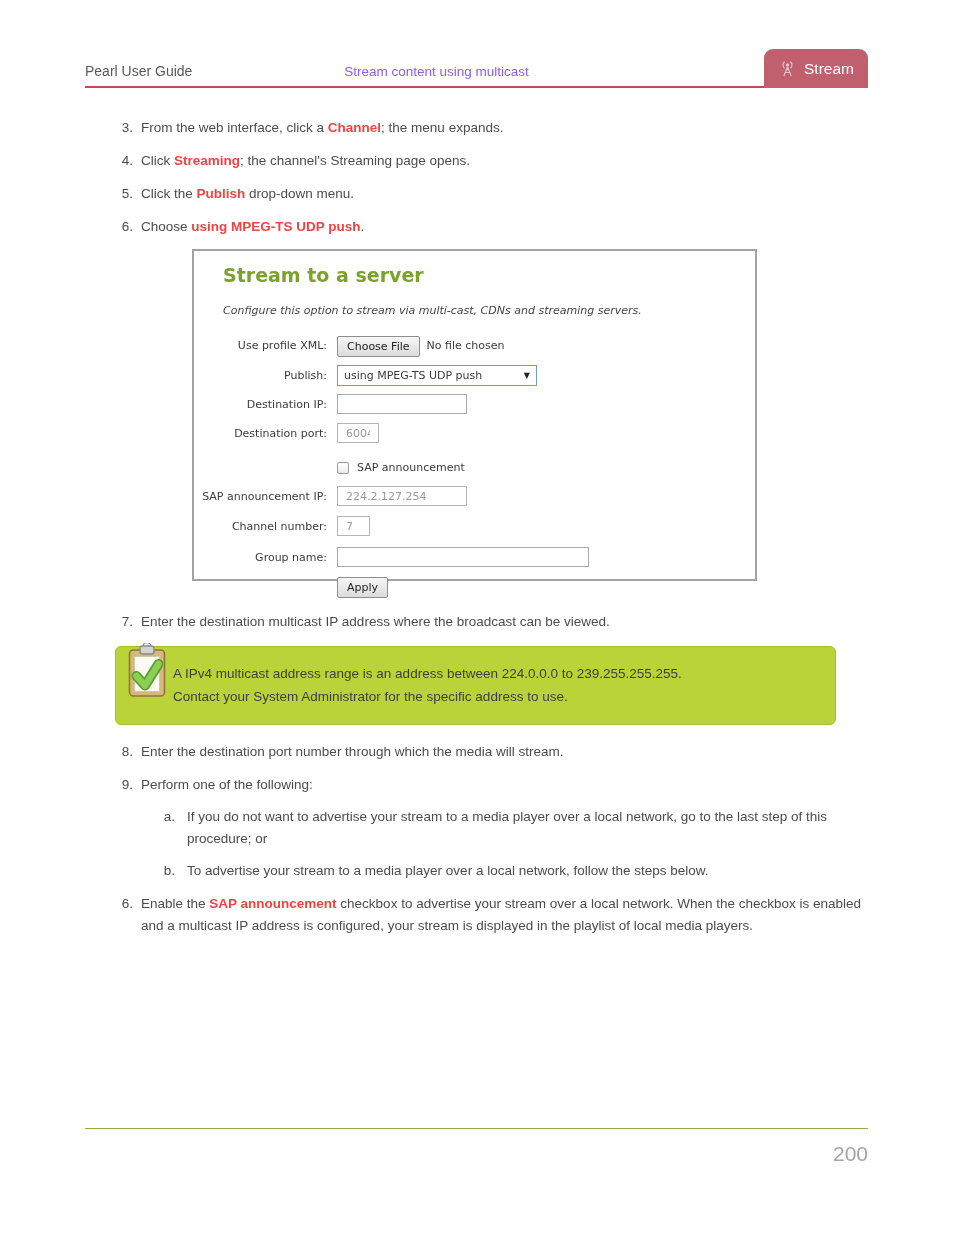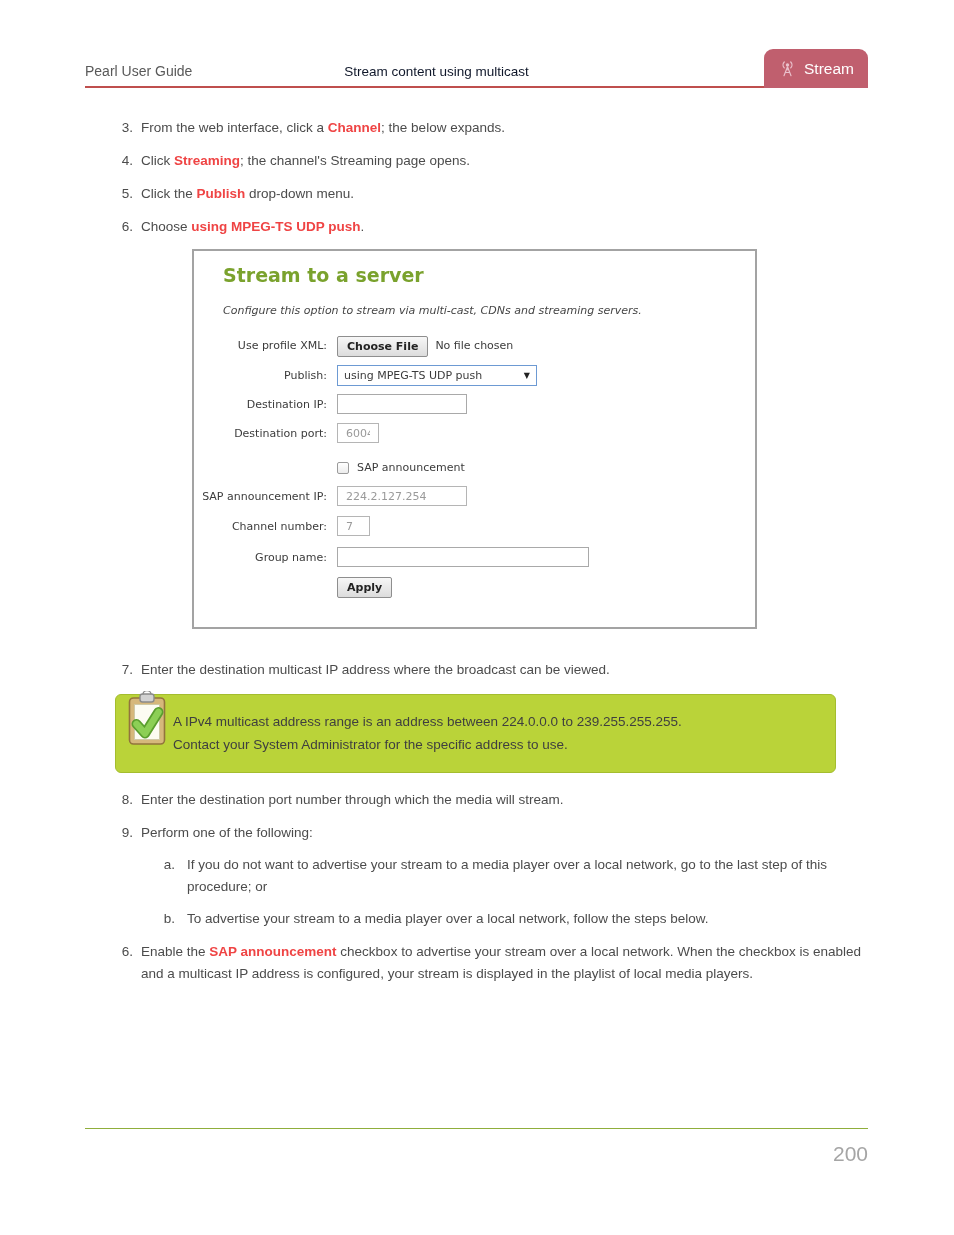--- a/index.html
+++ b/index.html
@@ -8,54 +8,54 @@
     position:relative; width:954px; height:1235px; background:#fff;
     font-family:"Liberation Sans", sans-serif; color:#4c4c4c; overflow:hidden;
   }
 
   
   .header {
     position:absolute; left:85px; right:86px; top:50px; height:38px;
     border-bottom:2px solid var(--header-rule,#bf4f4e);
   }
   .header-left  { position:absolute; left:0; bottom:7px; font-size:14px; color:#595959; }
-  .header-center{ position:absolute; left:120px; right:200px; bottom:7px; text-align:center; font-size:13.5px; color:#0f172a; }
+  .header-center{ position:absolute; left:120px; right:200px; bottom:7px; text-align:center; font-size:13.5px; color:#8b5cf6; }
   .stream-tab {
     position:absolute; right:0; bottom:-2px; width:104px; height:39px;
     background:var(--tab-bg,#c05f6e); border-radius:9px 9px 0 0;
     display:flex; align-items:center; justify-content:center; gap:7px;
     color:#ffffff; font-size:15.5px;
   }
   .antenna { width:19px; height:19px; color:#eac2cc; }
 
   
   .content { position:absolute; left:85px; top:117px; width:783px; font-size:13.5px; line-height:22px; }
   .step { display:flex; margin-bottom:11px; }
   .step-marker { flex:none; width:48px; text-align:right; }
   .step-text   { flex:1; margin-left:8px; }
   .step-text b, .note b { color:#ef4444; }
   .substep { display:flex; margin-top:10px; }
   .substep-marker { flex:none; margin-left:21px; width:13px; text-align:right; }
   .substep-text   { flex:1; margin-left:12px; }
 
   
   .shot {
-    position:relative; margin:6px 0 30px 107px; width:565px; height:380px;
+    position:relative; margin:6px 0 30px 107px; width:565px; height:332px;
     background:#fff; border:2px solid #a3a3a3;
     font-family:"DejaVu Sans", sans-serif; font-size:11px; color:#3b3b3b;
   }
   .shot-title { position:absolute; left:29px; top:13px; font-size:19px; font-weight:bold; color:var(--form-title,#7aa22d); }
   .shot-sub   { position:absolute; left:29px; top:49px; font-style:italic; font-size:11px; color:#454545; }
   .frow { position:absolute; left:0; width:561px; height:22px; display:flex; align-items:flex-start; }
   .flabel { flex:none; width:133px; text-align:right; }
   .fctl   { margin-left:10px; display:flex; align-items:center; }
   .btn {
     border:1px solid #8e8e8e; border-radius:2px; color:#222;
     background:linear-gradient(#f7f7f7,#dcdcdc); font-family:"DejaVu Sans",sans-serif;
-    font-size:11px; padding:3px 9px; cursor:default;font-weight:bold;
+    font-size:11px; padding:3px 9px; cursor:default;
   }
   .nofile { margin-left:7px; color:#3b3b3b; }
   .select {
     width:200px; height:21px; border:1px solid #6d9ad3; background:#fff;
     display:flex; align-items:center; justify-content:space-between; padding:0 6px;
   }
   .select .caret { font-size:8px; color:#222; }
   .tinput { height:20px; border:1px solid #a9a9a9; background:#fff; padding:0 8px;
             font-family:"DejaVu Sans",sans-serif; font-size:11px; color:#3b3b3b; }
   .tinput.grayval { color:#9a9a9a; border-color:#b5b5b5; }
@@ -92,21 +92,21 @@
         <path d="M10 8.2 L6.3 17.6 M10 8.2 L13.7 17.6 M7.7 14.2 L12.3 14.2 M8.7 11.3 L11.3 11.3" stroke="currentColor" fill="none" stroke-width="1.2" stroke-linecap="round"></path>
       </svg>
       <span>Stream</span>
     </div>
   </div>
 
   <div class="content">
 
     <div class="step">
       <div class="step-marker">3.</div>
-      <div class="step-text"><span>From the web interface, click a </span><b>Channel</b><span>; the below expands.</span></div>
+      <div class="step-text"><span>From the web interface, click a </span><b>Channel</b><span>; the menu expands.</span></div>
     </div>
 
     <div class="step">
       <div class="step-marker">4.</div>
       <div class="step-text"><span>Click </span><b>Streaming</b><span>; the channel's Streaming page opens.</span></div>
     </div>
 
     <div class="step">
       <div class="step-marker">5.</div>
       <div class="step-text"><span>Click the </span><b>Publish</b><span> drop-down menu.</span></div>

